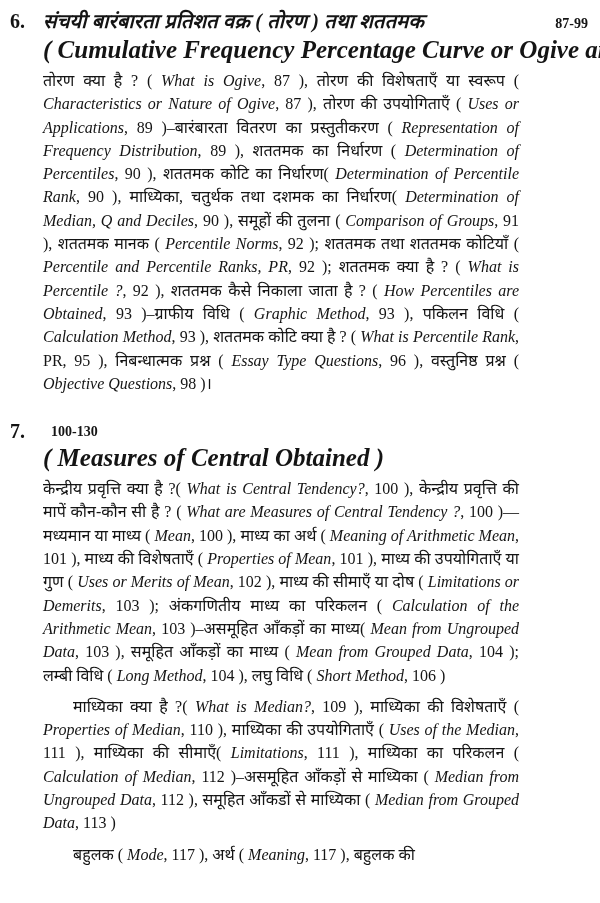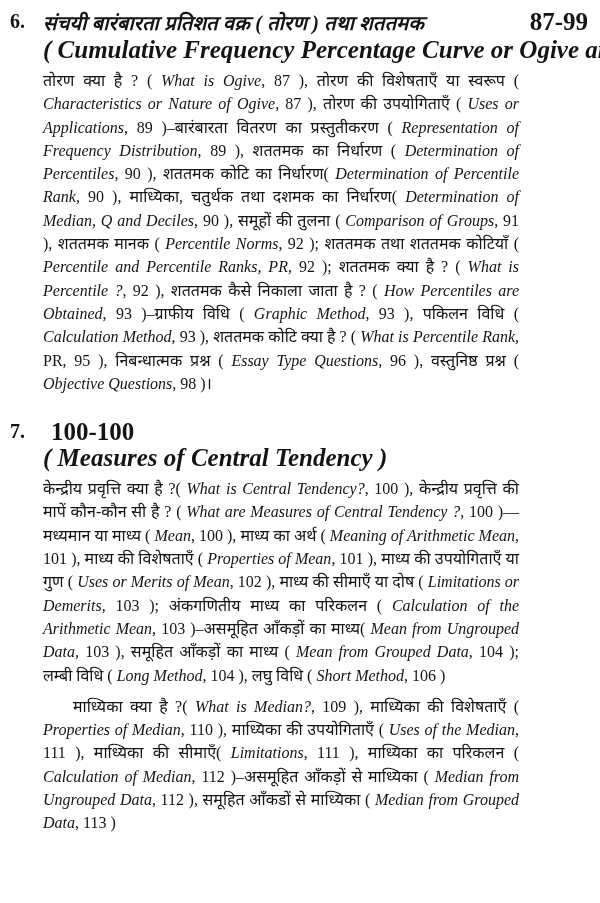--- a/index.html
+++ b/index.html
@@ -37,21 +37,21 @@
   }
   .title-hi {
     font-weight: bold;
     font-size: 20px;
     line-height: 27px;
     letter-spacing: 0.2px;
     font-style: italic;
   }
   .pages {
     font-weight: bold;
-    font-size: 25px;
+    font-size: 14px;
     line-height: 27px;
     white-space: nowrap;
     padding-left: 8px;
   }
   .title-en {
     font-weight: bold;
     font-style: italic;
     font-size: 25px;
     line-height: 25px;
     white-space: nowrap;
@@ -83,21 +83,22 @@
       </div>
       <div class="title-en">( Cumulative Frequency Percentage Curve or Ogive and Percentile )</div>
       <p class="body"><span class="run-hi">तोरण क्या है ? ( </span><i class="run-en">What is Ogive</i><span class="run-hi">, 87 ), तोरण की विशेषताएँ या स्वरूप ( </span><i class="run-en">Characteristics or Nature of Ogive</i><span class="run-hi">, 87 ), तोरण की उपयोगिताएँ ( </span><i class="run-en">Uses or Applications</i><span class="run-hi">, 89 )–बारंबारता वितरण का प्रस्तुतीकरण ( </span><i class="run-en">Representation of Frequency Distribution</i><span class="run-hi">, 89 ), शततमक का निर्धारण ( </span><i class="run-en">Determination of Percentiles</i><span class="run-hi">, 90 ), शततमक कोटि का निर्धारण( </span><i class="run-en">Determination of Percentile Rank</i><span class="run-hi">, 90 ), माध्यिका, चतुर्थक तथा दशमक का निर्धारण( </span><i class="run-en">Determination of Median, Q and Deciles</i><span class="run-hi">, 90 ), समूहों की तुलना ( </span><i class="run-en">Comparison of Groups</i><span class="run-hi">, 91 ), शततमक मानक ( </span><i class="run-en">Percentile Norms</i><span class="run-hi">, 92 ); शततमक तथा शततमक कोटियाँ ( </span><i class="run-en">Percentile and Percentile Ranks, PR</i><span class="run-hi">, 92 ); शततमक क्या है ? ( </span><i class="run-en">What is Percentile ?</i><span class="run-hi">, 92 ), शततमक कैसे निकाला जाता है ? ( </span><i class="run-en">How Percentiles are Obtained</i><span class="run-hi">, 93 )–ग्राफीय विधि ( </span><i class="run-en">Graphic Method</i><span class="run-hi">, 93 ), पकिलन विधि ( </span><i class="run-en">Calculation Method</i><span class="run-hi">, 93 ), शततमक कोटि क्या है ? ( </span><i class="run-en">What is Percentile Rank</i><span class="run-hi">, PR, 95 ), निबन्धात्मक प्रश्न ( </span><i class="run-en">Essay Type Questions</i><span class="run-hi">, 96 ), वस्तुनिष्ठ प्रश्न ( </span><i class="run-en">Objective Questions</i><span class="run-hi">, 98 )।</span></p>
     </div>
   </section>
 
   <section class="entry">
     <div class="num">7.</div>
     <div class="head-main">
       <div class="title-row">
-        <span class="pages">100-100</span>
+        <span class="pages">100-130</span>
       </div>
-      <div class="title-en">( Measures of Central Tendency )</div>
+      <div class="title-en">( Measures of Central Obtained )</div>
       <p class="body"><span class="run-hi">केन्द्रीय प्रवृत्ति क्या है ?( </span><i class="run-en">What is Central Tendency?</i><span class="run-hi">, 100 ), केन्द्रीय प्रवृत्ति की मापें कौन-कौन सी है ? ( </span><i class="run-en">What are Measures of Central Tendency ?</i><span class="run-hi">, 100 )—मध्यमान या माध्य ( </span><i class="run-en">Mean</i><span class="run-hi">, 100 ), माध्य का अर्थ ( </span><i class="run-en">Meaning of Arithmetic Mean</i><span class="run-hi">, 101 ), माध्य की विशेषताएँ ( </span><i class="run-en">Properties of Mean</i><span class="run-hi">, 101 ), माध्य की उपयोगिताएँ या गुण ( </span><i class="run-en">Uses or Merits of Mean</i><span class="run-hi">, 102 ), माध्य की सीमाएँ या दोष ( </span><i class="run-en">Limitations or Demerits</i><span class="run-hi">, 103 ); अंकगणितीय माध्य का परिकलन ( </span><i class="run-en">Calculation of the Arithmetic Mean</i><span class="run-hi">, 103 )–असमूहित आँकड़ों का माध्य( </span><i class="run-en">Mean from Ungrouped Data</i><span class="run-hi">, 103 ), समूहित आँकड़ों का माध्य ( </span><i class="run-en">Mean from Grouped Data</i><span class="run-hi">, 104 ); लम्बी विधि ( </span><i class="run-en">Long Method</i><span class="run-hi">, 104 ), लघु विधि ( </span><i class="run-en">Short Method</i><span class="run-hi">, 106 )</span></p>
       <p class="body cont indent"><span class="run-hi">माध्यिका क्या है ?( </span><i class="run-en">What is Median?</i><span class="run-hi">, 109 ), माध्यिका की विशेषताएँ ( </span><i class="run-en">Properties of Median</i><span class="run-hi">, 110 ), माध्यिका की उपयोगिताएँ ( </span><i class="run-en">Uses of the Median</i><span class="run-hi">, 111 ), माध्यिका की सीमाएँ( </span><i class="run-en">Limitations</i><span class="run-hi">, 111 ), माध्यिका का परिकलन ( </span><i class="run-en">Calculation of Median</i><span class="run-hi">, 112 )–असमूहित आँकड़ों से माध्यिका ( </span><i class="run-en">Median from Ungrouped Data</i><span class="run-hi">, 112 ), समूहित आँकडों से माध्यिका ( </span><i class="run-en">Median from Grouped Data</i><span class="run-hi">, 113 )</span></p>
+      <p class="body cont indent"><span class="run-hi">बहुलक ( </span><i class="run-en">Mode</i><span class="run-hi">, 117 ), अर्थ ( </span><i class="run-en">Meaning</i><span class="run-hi">, 117 ), बहुलक की</span></p>
     </div>
   </section>
 
 </div>
 
 </body></html>

